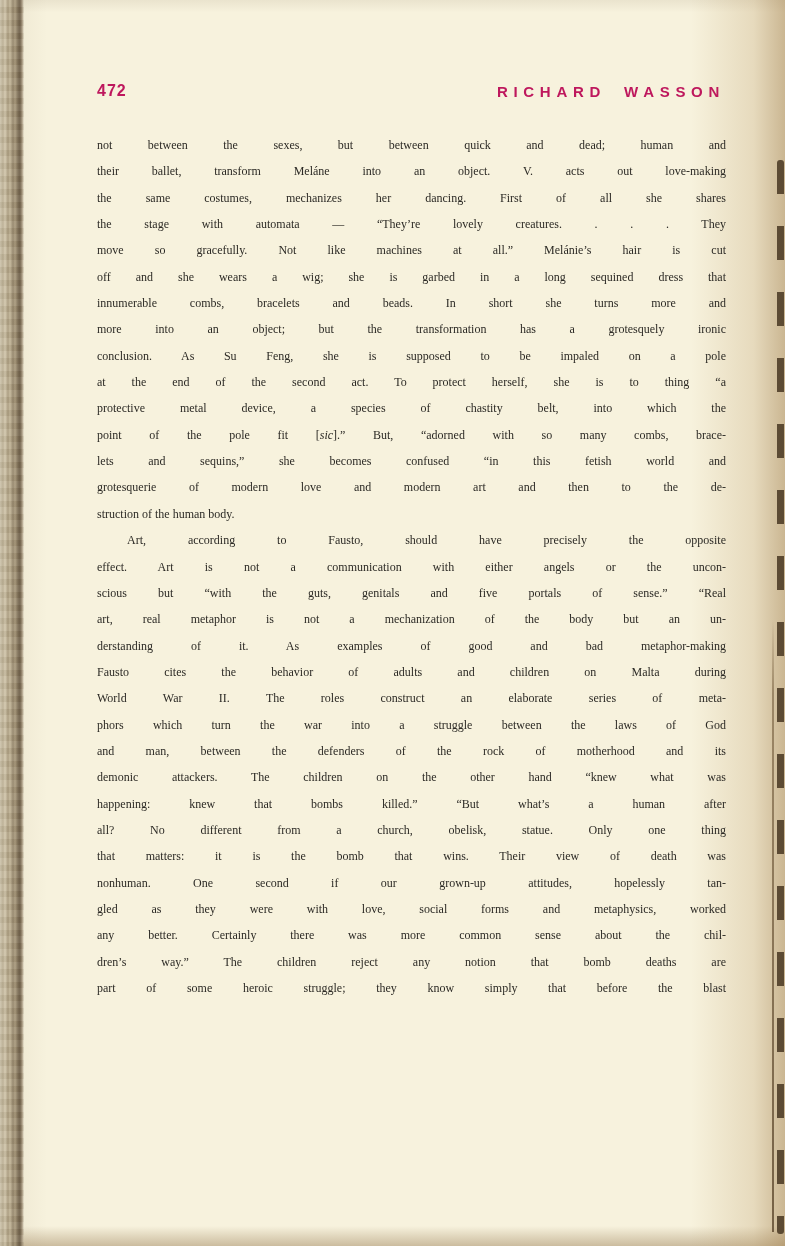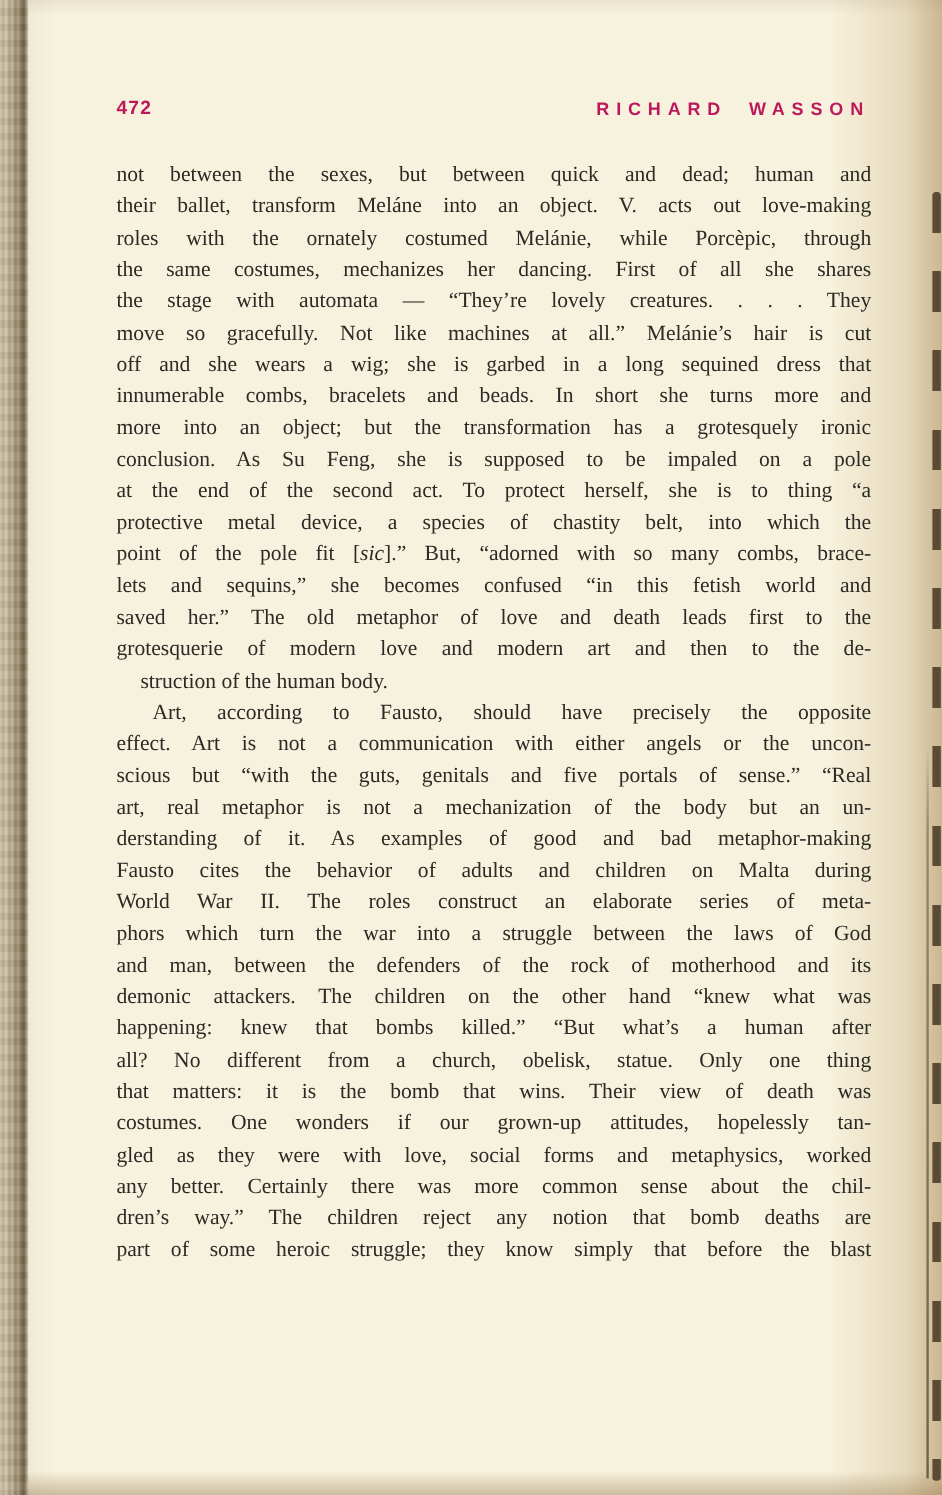--- a/index.html
+++ b/index.html
@@ -61,77 +61,75 @@
   }
   .header-author {
     position: absolute; right: 0; top: 1px;
     font-size: 15px;
     letter-spacing: 0.38em;
     word-spacing: 0.55em;
   }
 
   .body-text {
     position: absolute; left: 97px; top: 132px; width: 629px;
-    font-size: 18px;
+    font-size: 12px;
     color: #2c2a25;
     text-rendering: optimizeLegibility;
   }
   .line {
     line-height: 26.35px;
     height: 26.35px;
     text-align: justify;
     text-align-last: justify;
     white-space: normal;
     overflow: visible;
   }
   .line.indent { padding-left: 30px; }
-  .line.para-end { text-align-last: left; margin-left: 20px; }
+  .line.para-end { text-align-last: left; }
 </style>
 </head>
 <body>
 
 <div class="page-shade"></div>
 <div class="binding-left"></div>
 <div class="edge-marks"></div>
 <div class="edge-line"></div>
 
 <div class="running-head">
   <span class="page-number">472</span>
   <span class="header-author">RICHARD WASSON</span>
 </div>
 
 <div class="body-text">
     <div class="line">not between the sexes, but between quick and dead; human and</div>
     <div class="line">their ballet, transform Meláne into an object. V. acts out love-making</div>
-    <div class="line">roles with the ornately costumed Melánie, while Porcèpic, through</div>
     <div class="line">the same costumes, mechanizes her dancing. First of all she shares</div>
     <div class="line">the stage with automata — “They’re lovely creatures. . . . They</div>
     <div class="line">move so gracefully. Not like machines at all.” Melánie’s hair is cut</div>
     <div class="line">off and she wears a wig; she is garbed in a long sequined dress that</div>
     <div class="line">innumerable combs, bracelets and beads. In short she turns more and</div>
     <div class="line">more into an object; but the transformation has a grotesquely ironic</div>
     <div class="line">conclusion. As Su Feng, she is supposed to be impaled on a pole</div>
     <div class="line">at the end of the second act. To protect herself, she is to thing “a</div>
     <div class="line">protective metal device, a species of chastity belt, into which the</div>
     <div class="line">point of the pole fit [<i>sic</i>].” But, “adorned with so many combs, brace-</div>
     <div class="line">lets and sequins,” she becomes confused “in this fetish world and</div>
-    <div class="line">saved her.” The old metaphor of love and death leads first to the</div>
     <div class="line">grotesquerie of modern love and modern art and then to the de-</div>
     <div class="line para-end">struction of the human body.</div>
     <div class="line indent">Art, according to Fausto, should have precisely the opposite</div>
     <div class="line">effect. Art is not a communication with either angels or the uncon-</div>
     <div class="line">scious but “with the guts, genitals and five portals of sense.” “Real</div>
     <div class="line">art, real metaphor is not a mechanization of the body but an un-</div>
     <div class="line">derstanding of it. As examples of good and bad metaphor-making</div>
     <div class="line">Fausto cites the behavior of adults and children on Malta during</div>
     <div class="line">World War II. The roles construct an elaborate series of meta-</div>
     <div class="line">phors which turn the war into a struggle between the laws of God</div>
     <div class="line">and man, between the defenders of the rock of motherhood and its</div>
     <div class="line">demonic attackers. The children on the other hand “knew what was</div>
     <div class="line">happening: knew that bombs killed.” “But what’s a human after</div>
     <div class="line">all? No different from a church, obelisk, statue. Only one thing</div>
     <div class="line">that matters: it is the bomb that wins. Their view of death was</div>
-    <div class="line">costumes. One wonders if our grown-up attitudes, hopelessly tan-</div>
+    <div class="line">nonhuman. One second if our grown-up attitudes, hopelessly tan-</div>
     <div class="line">gled as they were with love, social forms and metaphysics, worked</div>
     <div class="line">any better. Certainly there was more common sense about the chil-</div>
     <div class="line">dren’s way.” The children reject any notion that bomb deaths are</div>
     <div class="line">part of some heroic struggle; they know simply that before the blast</div>
   </div>
 
 </body></html>

